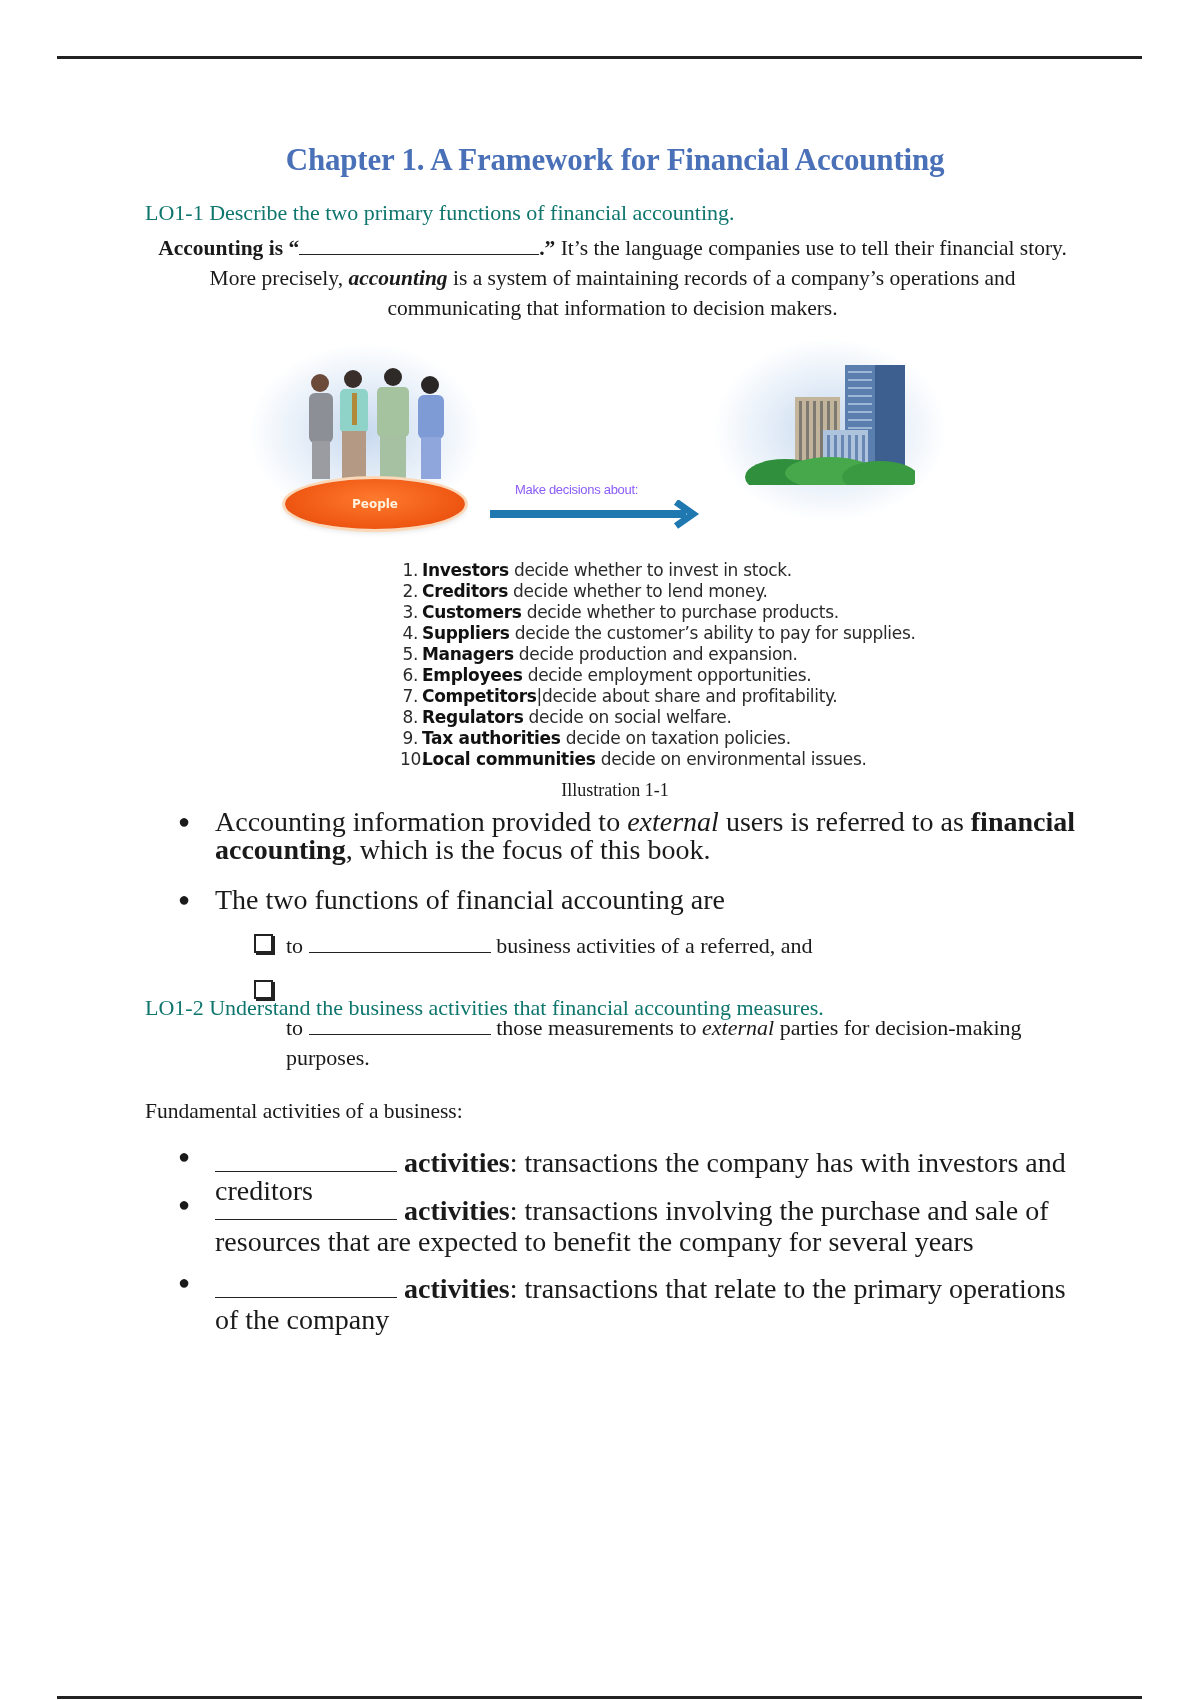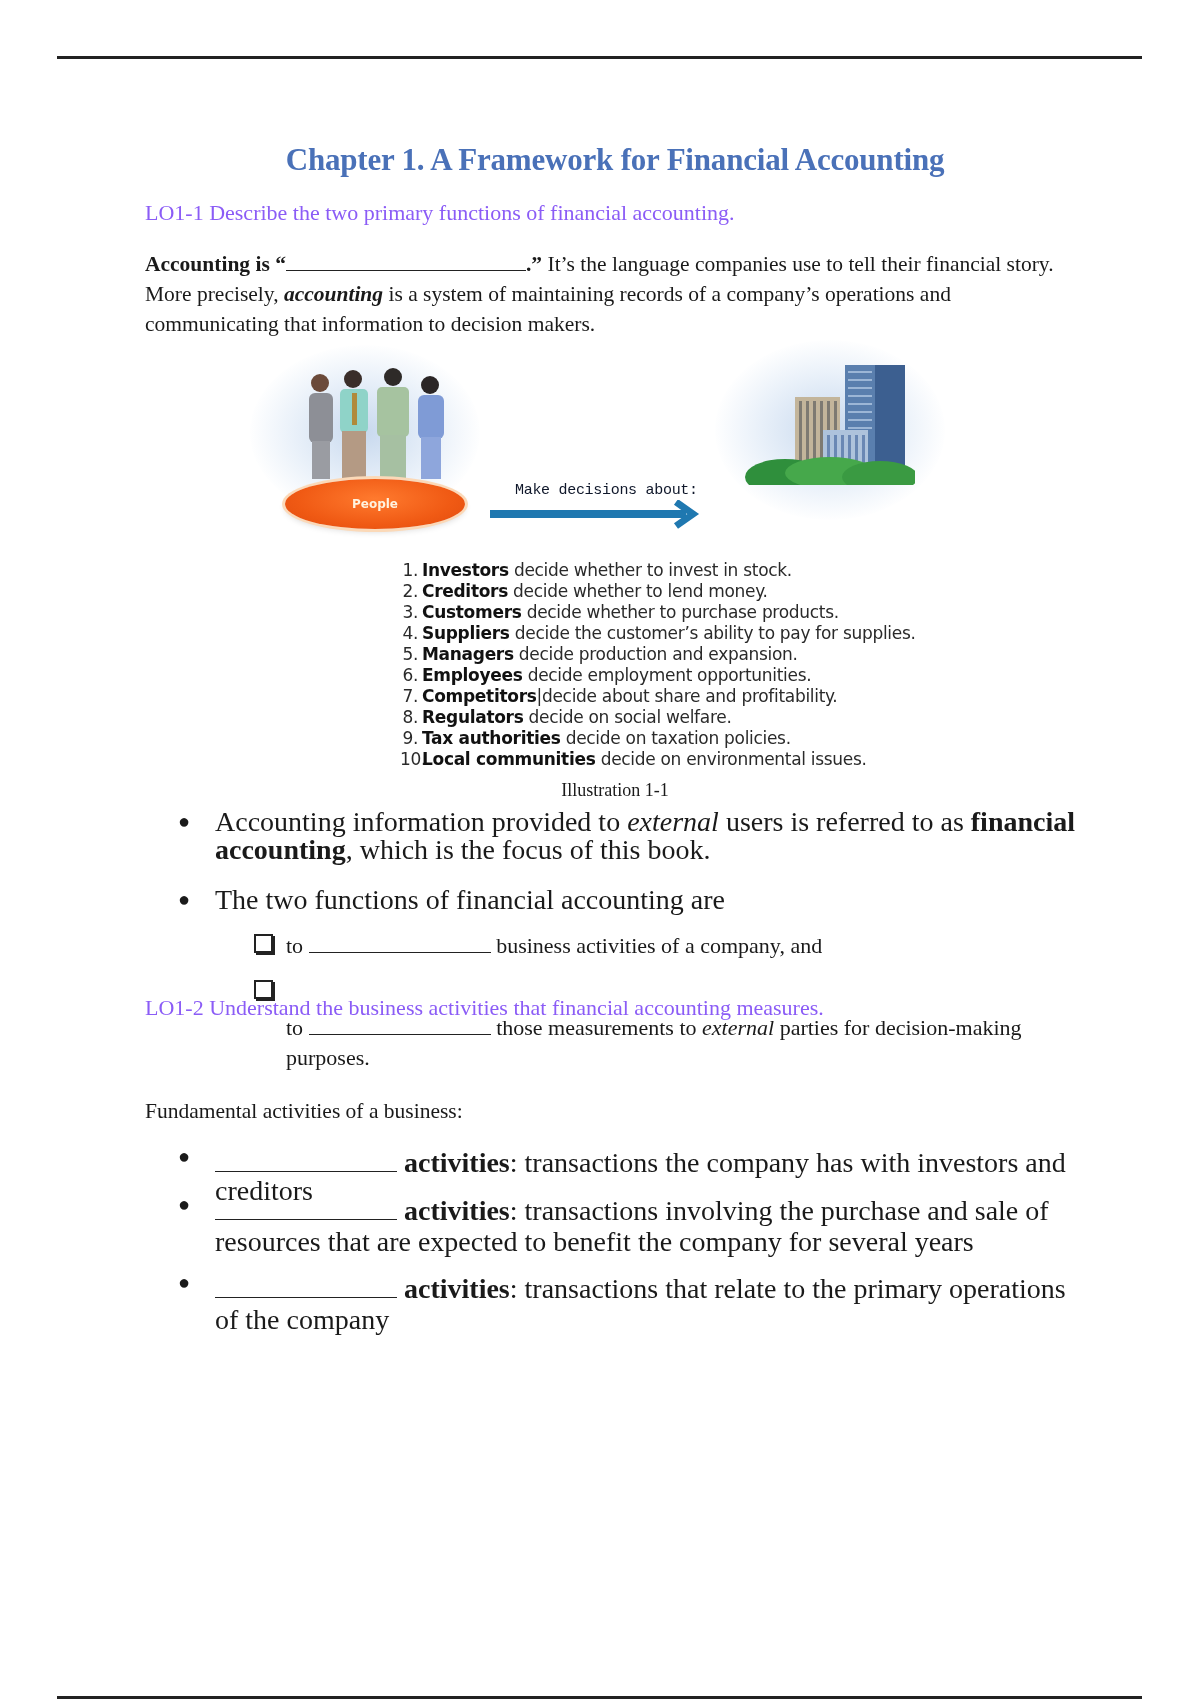--- a/index.html
+++ b/index.html
@@ -4,38 +4,38 @@
 <style>
   html, body { margin: 0; padding: 0; background: #ffffff; }
   body { width: 1200px; height: 1700px; position: relative; overflow: hidden;
          font-family: "Liberation Serif", "DejaVu Serif", serif; color: #1a1a1a; }
   .rule { position: absolute; left: 57px; width: 1085px; height: 3px; background: #222; }
   .rule.top { top: 56px; }
   .rule.bottom { top: 1696px; }
   .page { position: absolute; left: 0; top: 0; width: 1200px; height: 1700px; }
   .title { position: absolute; left: 0; width: 1230px; top: 142px; text-align: center;
            font-size: 31px; font-weight: bold; color: #4a71b8; letter-spacing: -0.2px; }
-  .lo { position: absolute; left: 145px; font-size: 22px; color: #8b5cf6; }
+  .lo { position: absolute; left: 145px; font-size: 22px; color: #0f766e; }
   .para { position: absolute; left: 145px; width: 935px; font-size: 21.5px; line-height: 30px; }
   .para b { font-weight: bold; }
   .blank { display: inline-block; border-bottom: 1.5px solid #222; vertical-align: baseline; height: 1em; }
   
   .illus { position: absolute; left: 260px; top: 355px; width: 680px; height: 200px; }
   .glow { position: absolute; border-radius: 50%;
           background: radial-gradient(ellipse at center, rgba(190,210,235,0.85) 0%, rgba(220,232,246,0.6) 45%, rgba(255,255,255,0) 72%); }
   .oval { position: absolute; border-radius: 50%; display: flex; align-items: center; justify-content: center;
           font-family: "DejaVu Sans", sans-serif; font-size: 12px; font-weight: bold; color: #fff3df; text-align: center; }
   .oval.people { left: 25px; top: 124px; width: 180px; height: 50px;
           background: radial-gradient(ellipse at 50% 40%, #ff7a2e 0%, #f05a14 60%, #e04a0c 100%);
           box-shadow: 0 0 0 3px #fbd9b8, 0 3px 6px rgba(0,0,0,0.15); }
   .oval.companies { left: 475px; top: 124px; width: 180px; height: 50px;
           background: radial-gradient(ellipse at 50% 40%, #f6a93a 0%, #e9951e 60%, #d88410 100%);
           box-shadow: 0 0 0 3px #f7e4a8, 0 3px 6px rgba(0,0,0,0.15); }
-  .arrow-label { position: absolute; left: 255px; top: 127px; font-family: Liberation Mono, monospace;
-                 font-size: 15px; color: #0f172a; letter-spacing: -0.3px; }
+  .arrow-label { position: absolute; left: 255px; top: 127px; font-family: Liberation Sans, sans-serif;
+                 font-size: 13px; color: #8b5cf6; letter-spacing: -0.3px; }
   .caption { position: absolute; left: 0; width: 1230px; top: 780px; text-align: center; font-size: 18px; }
   .ulist { position: absolute; left: 400px; top: 560px; font-family: "DejaVu Sans", sans-serif;
            font-size: 17px; color: #2a2a2a; letter-spacing: -0.3px; }
   .ulist .row { height: 21px; line-height: 21px; white-space: nowrap; }
   .ulist .num { display: inline-block; width: 18px; text-align: right; margin-right: 4px; }
   .ulist b { font-weight: bold; color: #111; }
   .bullet { position: absolute; left: 178px; font-size: 20px; }
   .btext { position: absolute; left: 215px; width: 870px; font-size: 28px; line-height: 28px; }
   .chk { position: absolute; left: 254px; width: 15px; height: 15px; border: 2px solid #222;
          box-shadow: 2px 2px 0 #222; background: #fff; }
@@ -44,21 +44,21 @@
 </head>
 <body>
 
 <div class="page">
   <div class="rule top"></div>
 
   <div class="title">Chapter 1. A Framework for Financial Accounting</div>
 
   <div class="lo" style="top:200px;">LO1-1 Describe the two primary functions of financial accounting.</div>
 
-  <div class="para" style="top:248px;">
+  <div class="para" style="top:232px;text-align:center;">
     <b>Accounting is “</b><span class="blank" style="width:240px;"></span><b>.”</b><span> It’s the language companies use to tell their financial story. More precisely, </span><b><i>accounting</i></b><span> is a system of maintaining records of a company’s operations and communicating that information to decision makers.</span>
   </div>
 
   <div class="illus">
     <div class="glow" style="left:-10px; top:-10px; width:230px; height:175px;"></div>
     <svg style="position:absolute; left:25px; top:10px;" width="180" height="120">
 
       <circle cx="35" cy="18" r="9" fill="#6b4a3a"></circle>
       <rect x="24" y="28" width="24" height="50" rx="6" fill="#8d8f96"></rect>
       <rect x="27" y="76" width="18" height="38" fill="#9a9ca2"></rect>
@@ -139,21 +139,21 @@
 
   <div class="caption">Illustration 1-1</div>
 
   <div class="bullet" style="top:810px;">●</div>
   <div class="btext" style="top:808px;"><span>Accounting information provided to </span><i>external</i><span> users is referred to as </span><b>financial accounting</b><span>, which is the focus of this book.</span></div>
 
   <div class="bullet" style="top:888px;">●</div>
   <div class="btext" style="top:886px;">The two functions of financial accounting are</div>
 
   <div class="chk" style="top:934px;"></div>
-  <div class="ctext" style="top:930px;"><span>to </span><span class="blank" style="width:182px;"></span><span> business activities of a company, and</span></div>
+  <div class="ctext" style="top:930px;"><span>to </span><span class="blank" style="width:182px;"></span><span> business activities of a referred, and</span></div>
 
   <div class="chk" style="top:980px;"></div>
   <div class="ctext" style="top:1012px;"><span>to </span><span class="blank" style="width:182px;"></span><span> those measurements to </span><i>external</i><span> parties for decision-making purposes.</span></div>
 
   <div class="lo" style="top:995px;">LO1-2 Understand the business activities that financial accounting measures.</div>
   <div class="para" style="top:1096px;">Fundamental activities of a business:</div>
 
   <div class="bullet" style="top:1145px;">●</div>
   <div class="btext" style="top:1143px;"><span class="blank" style="width:182px;"></span> <b>activities</b><span>: transactions the company has with investors and creditors</span></div>
 

